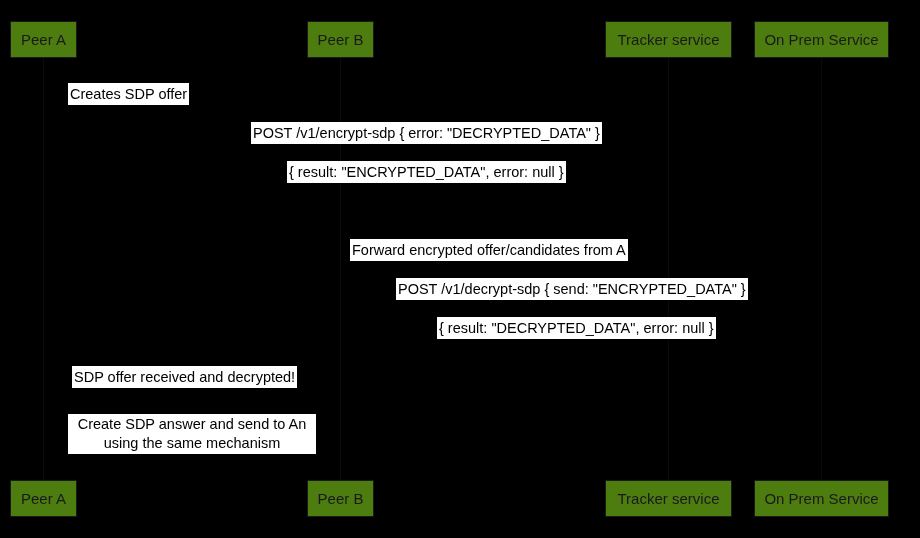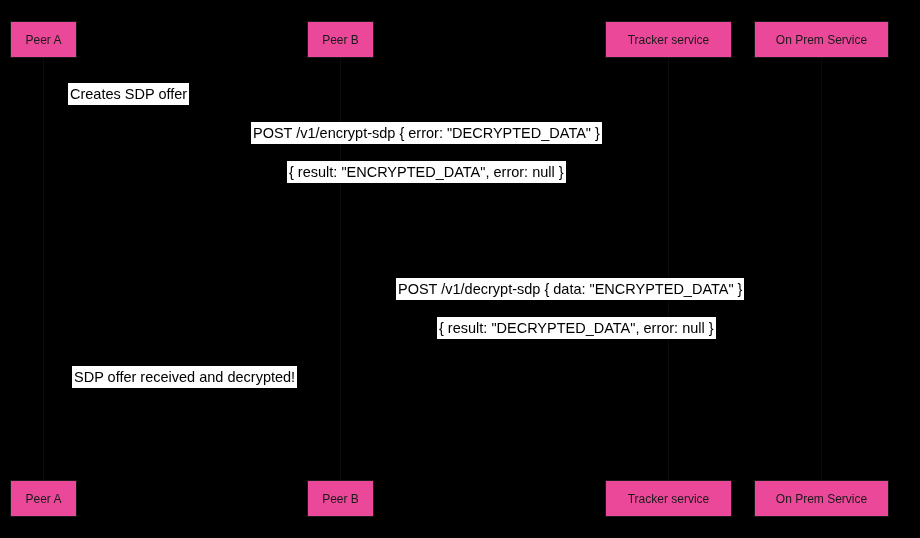--- a/index.html
+++ b/index.html
@@ -23,28 +23,28 @@
     width: 1px;
     top: 58px;
     height: 422px;
     background: #0b0b0b;
   }
 
   
   .participant {
     position: absolute;
     height: 37px;
-    background: #ec4899;
+    background: #4d7c0f;
     border: 1px solid #1a1a1a;
     box-sizing: border-box;
     display: flex;
     align-items: center;
     justify-content: center;
     color: #1a1a1a;
-    font-size: 12px;
+    font-size: 15px;
     line-height: 1;
     white-space: nowrap;
   }
 
   
   .msg {
     position: absolute;
     background: #ffffff;
     color: #000000;
     font-size: 14.5px;
@@ -74,26 +74,31 @@
   <div class="participant" style="left:605px; top:21px; width:127px;">Tracker service</div>
   <div class="participant" style="left:754px; top:21px; width:135px;">On Prem Service</div>
 
   <div class="msg" style="left:68px;  top:83px;">Creates SDP offer</div>
 
   <div class="msg" style="left:251px; top:122px;">POST /v1/encrypt-sdp { error: "DECRYPTED_DATA" }</div>
 
   <div class="msg" style="left:287px; top:161px;">{ result: "ENCRYPTED_DATA", error: null }</div>
 
 
+  <div class="msg" style="left:350px; top:239px;">Forward encrypted offer/candidates from A</div>
 
-  <div class="msg" style="left:396px; top:278px;">POST /v1/decrypt-sdp { data: "ENCRYPTED_DATA" }</div>
+  <div class="msg" style="left:396px; top:278px;">POST /v1/decrypt-sdp { send: "ENCRYPTED_DATA" }</div>
 
   <div class="msg" style="left:437px; top:317px;">{ result: "DECRYPTED_DATA", error: null }</div>
 
   <div class="msg" style="left:72px;  top:366px;">SDP offer received and decrypted!</div>
 
+  <div class="msg two-line" style="left:68px; top:414px; width:248px;">
+    <div>Create SDP answer and send to An</div>
+    <div>using the same mechanism</div>
+  </div>
 
   <div class="participant" style="left:10px;  top:480px; width:67px;">Peer A</div>
   <div class="participant" style="left:307px; top:480px; width:67px;">Peer B</div>
   <div class="participant" style="left:605px; top:480px; width:127px;">Tracker service</div>
   <div class="participant" style="left:754px; top:480px; width:135px;">On Prem Service</div>
 
 </div>
 
 </body></html>

